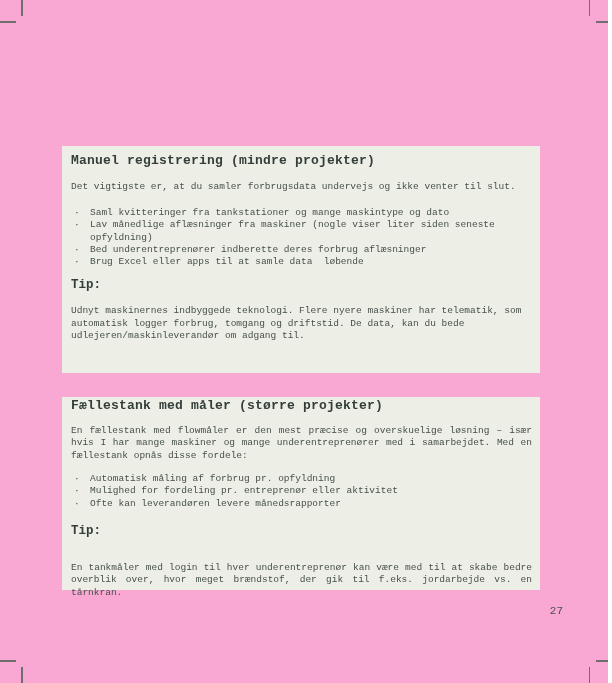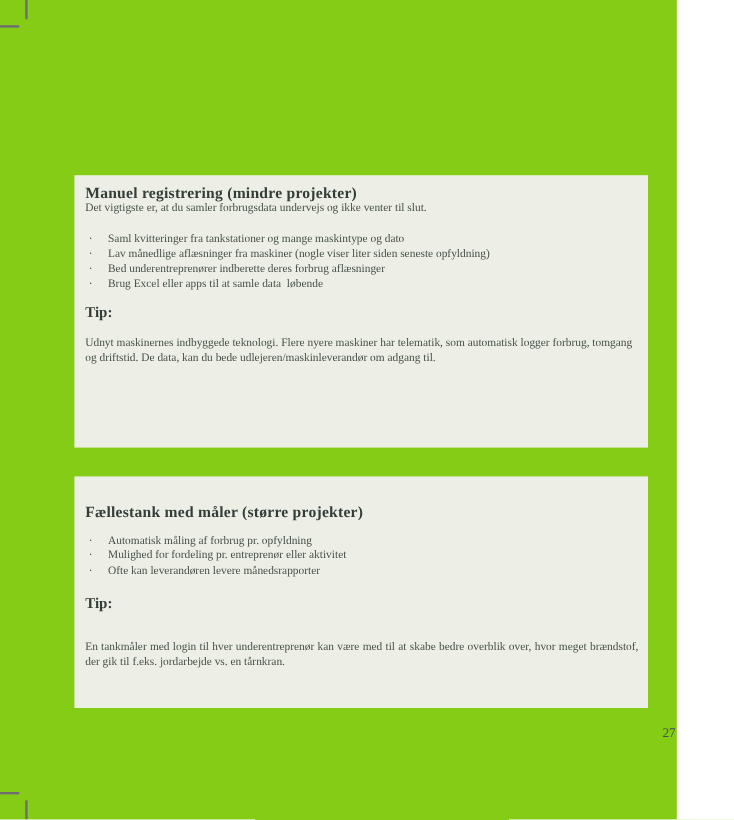--- a/index.html
+++ b/index.html
@@ -1,22 +1,22 @@
 <!DOCTYPE html>
 <html><head>
 <meta charset="utf-8">
 <style>
   * { box-sizing: border-box; }
   html, body { margin: 0; padding: 0; background: #ffffff; }
   .page {
     position: relative;
-    width: 564px;
+    width: 608px;
     height: 683px;
-    background: #84cc16;
-    font-family: Liberation Serif, serif;
+    background: #f9a8d4;
+    font-family: Liberation Mono, monospace;
     overflow: hidden;
   }
 
   
   .crop-mark { position: absolute; background: #6e6e6e; }
   .cm-tl-v { left: 21px; top: 0;      width: 1.5px; height: 16px; }
   .cm-tl-h { left: 0;    top: 21px;   width: 16px;  height: 1.5px; }
   .cm-tr-v { left: 588.5px; top: 0;   width: 1.5px; height: 16px; }
   .cm-tr-h { left: 596px; top: 21px;  width: 16px;  height: 1.5px; }
   .cm-bl-h { left: 0;    top: 660px;  width: 16px;  height: 1.5px; }
@@ -26,39 +26,39 @@
 
   .info-box {
     position: absolute;
     left: 62px;
     width: 478px;
     background: #edefe7;
     color: #465049;
     padding: 8px 8px 0 9px;
   }
   .box-1 { top: 146px; height: 227px; }
-  .box-2 { top: 397px; height: 193px; padding-top: 23px; }
+  .box-2 { top: 397px; height: 193px; padding-top: 2px; }
 
   .box-heading {
     margin: 0;
     font-size: 13px;
     line-height: 14px;
     font-weight: bold;
     color: #343e39;
     letter-spacing: 0.2px;
   }
   .body-text {
     margin: 0;
     font-size: 9.5px;
     line-height: 12.5px;
     color: #465049;
   }
   .justify { text-align: justify; }
 
-  .box-1 .para-1 { }
+  .box-1 .para-1 { margin-top: 13px; }
   .box-1 .para-2 { margin-top: 10.5px; }
   .box-2 .para-1 { margin-top: 11.5px; }
 
   .bullet-list { list-style: none; margin: 0; padding: 0; }
   .box-1 .bullet-list { margin-top: 13.5px; }
   .box-2 .bullet-list { margin-top: 11px; }
   .bullet-item {
     display: flex;
     font-size: 9.5px;
     line-height: 12.3px;
@@ -127,20 +127,21 @@
         <span class="bullet-marker">·</span>
         <span class="bullet-text">Brug Excel eller apps til at samle data  løbende</span>
       </li>
     </ul>
     <h3 class="tip-heading">Tip:</h3>
     <p class="body-text tip-para">Udnyt maskinernes indbyggede teknologi. Flere nyere maskiner har telematik, som automatisk logger forbrug, tomgang og driftstid. De data, kan du bede udlejeren/maskinleverandør om adgang til.</p>
   </section>
 
   <section class="info-box box-2">
     <h2 class="box-heading">Fællestank med måler (større projekter)</h2>
+    <p class="body-text para-1 justify">En fællestank med flowmåler er den mest præcise og overskuelige løsning – især hvis I har mange maskiner og mange underentreprenører med i samarbejdet. Med en fællestank opnås disse fordele:</p>
     <ul class="bullet-list">
       <li class="bullet-item">
         <span class="bullet-marker">·</span>
         <span class="bullet-text">Automatisk måling af forbrug pr. opfyldning</span>
       </li>
       <li class="bullet-item">
         <span class="bullet-marker">·</span>
         <span class="bullet-text">Mulighed for fordeling pr. entreprenør eller aktivitet</span>
       </li>
       <li class="bullet-item">

